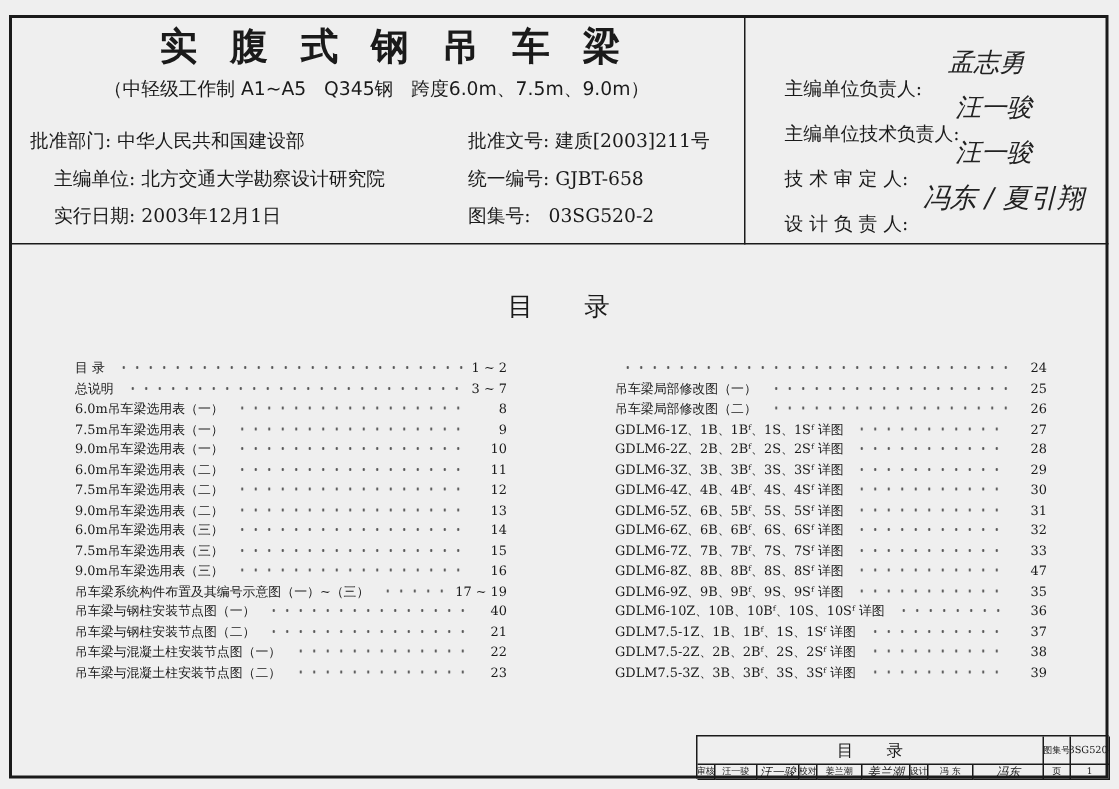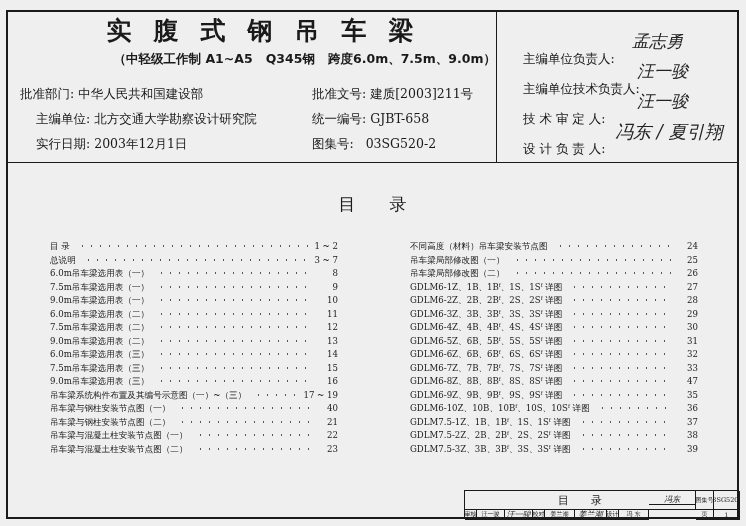--- a/index.html
+++ b/index.html
@@ -13,22 +13,22 @@
   }
   .header-divider { position: absolute; left: 6px; top: 162px; width: 733px; height: 0; border-top: 1.5px solid #1a1a1a; }
   .header-vdivider { position: absolute; left: 496px; top: 10px; width: 0; height: 153px; border-left: 1.5px solid #1a1a1a; }
 
   .title {
     position: absolute; left: 6px; width: 490px; top: 14px; text-align: center;
     font-family: "DejaVu Sans", sans-serif; font-weight: bold; font-size: 25px; letter-spacing: 22px;
     padding-left: 40px; box-sizing: border-box;
   }
   .subtitle {
-    position: absolute; left: 6px; width: 490px; top: 51px; text-align: right;
-    font-family: "DejaVu Sans", sans-serif; font-weight: bold; font-size: 12.5px; white-space: pre;
+    position: absolute; left: 6px; width: 490px; top: 51px; text-align: center;
+    font-family: "DejaVu Sans", sans-serif; font-weight: normal; font-size: 12.5px; white-space: pre;
   }
   .meta { position: absolute; font-size: 12.5px; white-space: pre; }
 
   .sig-row { position: absolute; left: 515px; font-size: 12.5px; white-space: pre; }
   .sig { position: absolute; font-family: "DejaVu Serif", serif; font-style: italic; font-size: 17px; color: #222; white-space: pre; }
 
   .toc-title {
     position: absolute; left: 6px; width: 733px; top: 193px; text-align: center;
     font-size: 17px; letter-spacing: 34px; padding-left: 34px; box-sizing: border-box;
   }
@@ -165,21 +165,20 @@
       <span class="toc-page">22</span>
     </div>
     <div class="toc-item">
       <span class="toc-label">吊车梁与混凝土柱安装节点图（二）</span>
       <span class="toc-dots"></span>
       <span class="toc-page">23</span>
     </div>
   </div>
 <div class="toc-col" style="left:410px; width:288px;" id="toc-right">
     <div class="toc-item">
-      <span class="toc-label">不同高度（材料）吊车梁安装节点图</span>
       <span class="toc-dots"></span>
       <span class="toc-page">24</span>
     </div>
     <div class="toc-item">
       <span class="toc-label">吊车梁局部修改图（一）</span>
       <span class="toc-dots"></span>
       <span class="toc-page">25</span>
     </div>
     <div class="toc-item">
       <span class="toc-label">吊车梁局部修改图（二）</span>
@@ -259,16 +258,16 @@
   <div class="tb-cell" style="left:249px; top:0; width:26px; height:19px; font-size:6.5px;">03SG520-2</div>
 
   <div class="tb-cell" style="left:0; top:19px; width:12px; height:10px;">审核</div>
   <div class="tb-cell" style="left:12px; top:19px; width:28px; height:10px;">汪一骏</div>
   <div class="tb-cell tb-sig" style="left:40px; top:19px; width:28px; height:10px;">汪一骏</div>
   <div class="tb-cell" style="left:68px; top:19px; width:12px; height:10px;">校对</div>
   <div class="tb-cell" style="left:80px; top:19px; width:30px; height:10px;">姜兰潮</div>
   <div class="tb-cell tb-sig" style="left:110px; top:19px; width:32px; height:10px;">姜兰潮</div>
   <div class="tb-cell" style="left:142px; top:19px; width:12px; height:10px;">设计</div>
   <div class="tb-cell" style="left:154px; top:19px; width:30px; height:10px;">冯 东</div>
-  <div class="tb-cell tb-sig" style="left:184px; top:4px; width:47px; height:10px;text-align:center;">冯东</div>
+  <div class="tb-cell tb-sig" style="left:184px; top:19px; width:47px; height:10px;text-align:center;">冯东</div>
   <div class="tb-cell" style="left:231px; top:19px; width:18px; height:10px;">页</div>
   <div class="tb-cell" style="left:249px; top:19px; width:26px; height:10px;">1</div>
 </div>
 
 </body></html>

